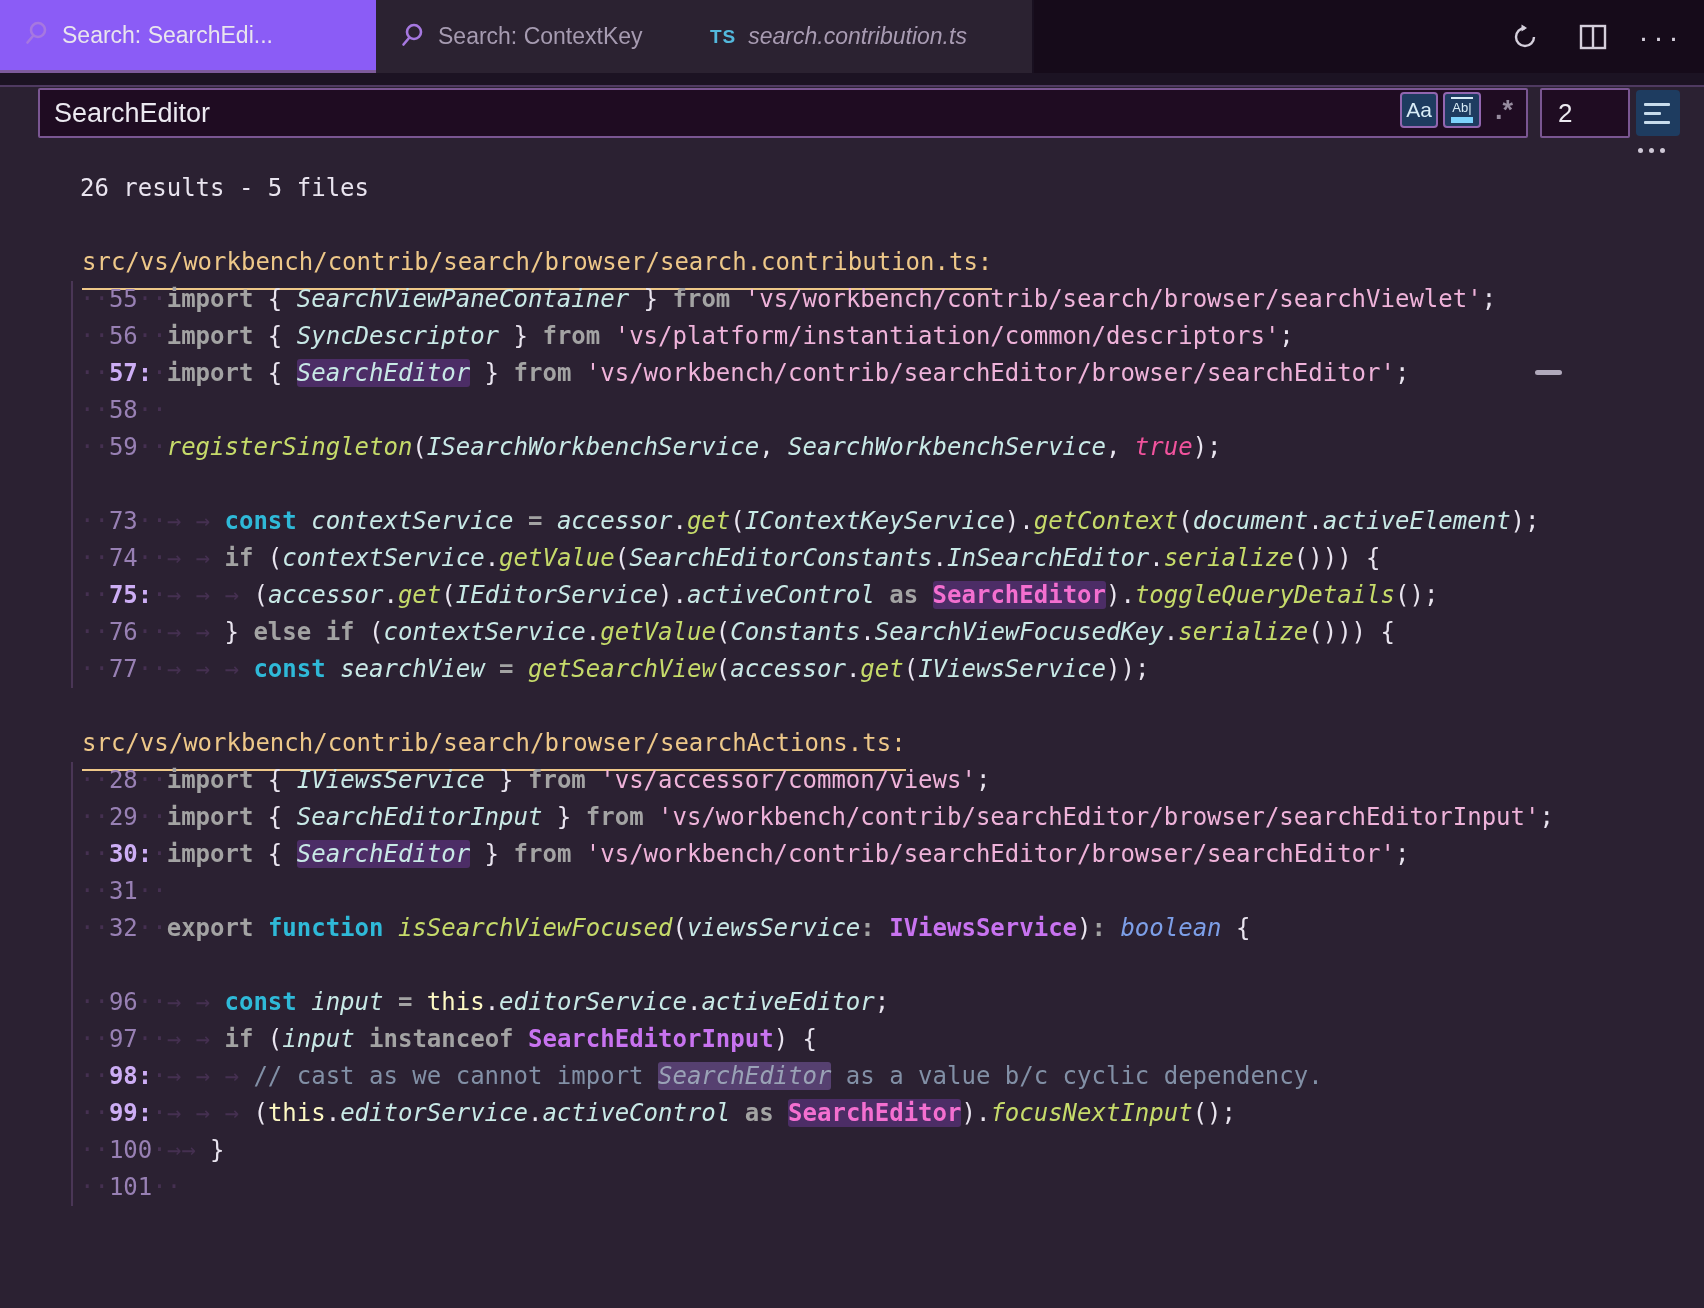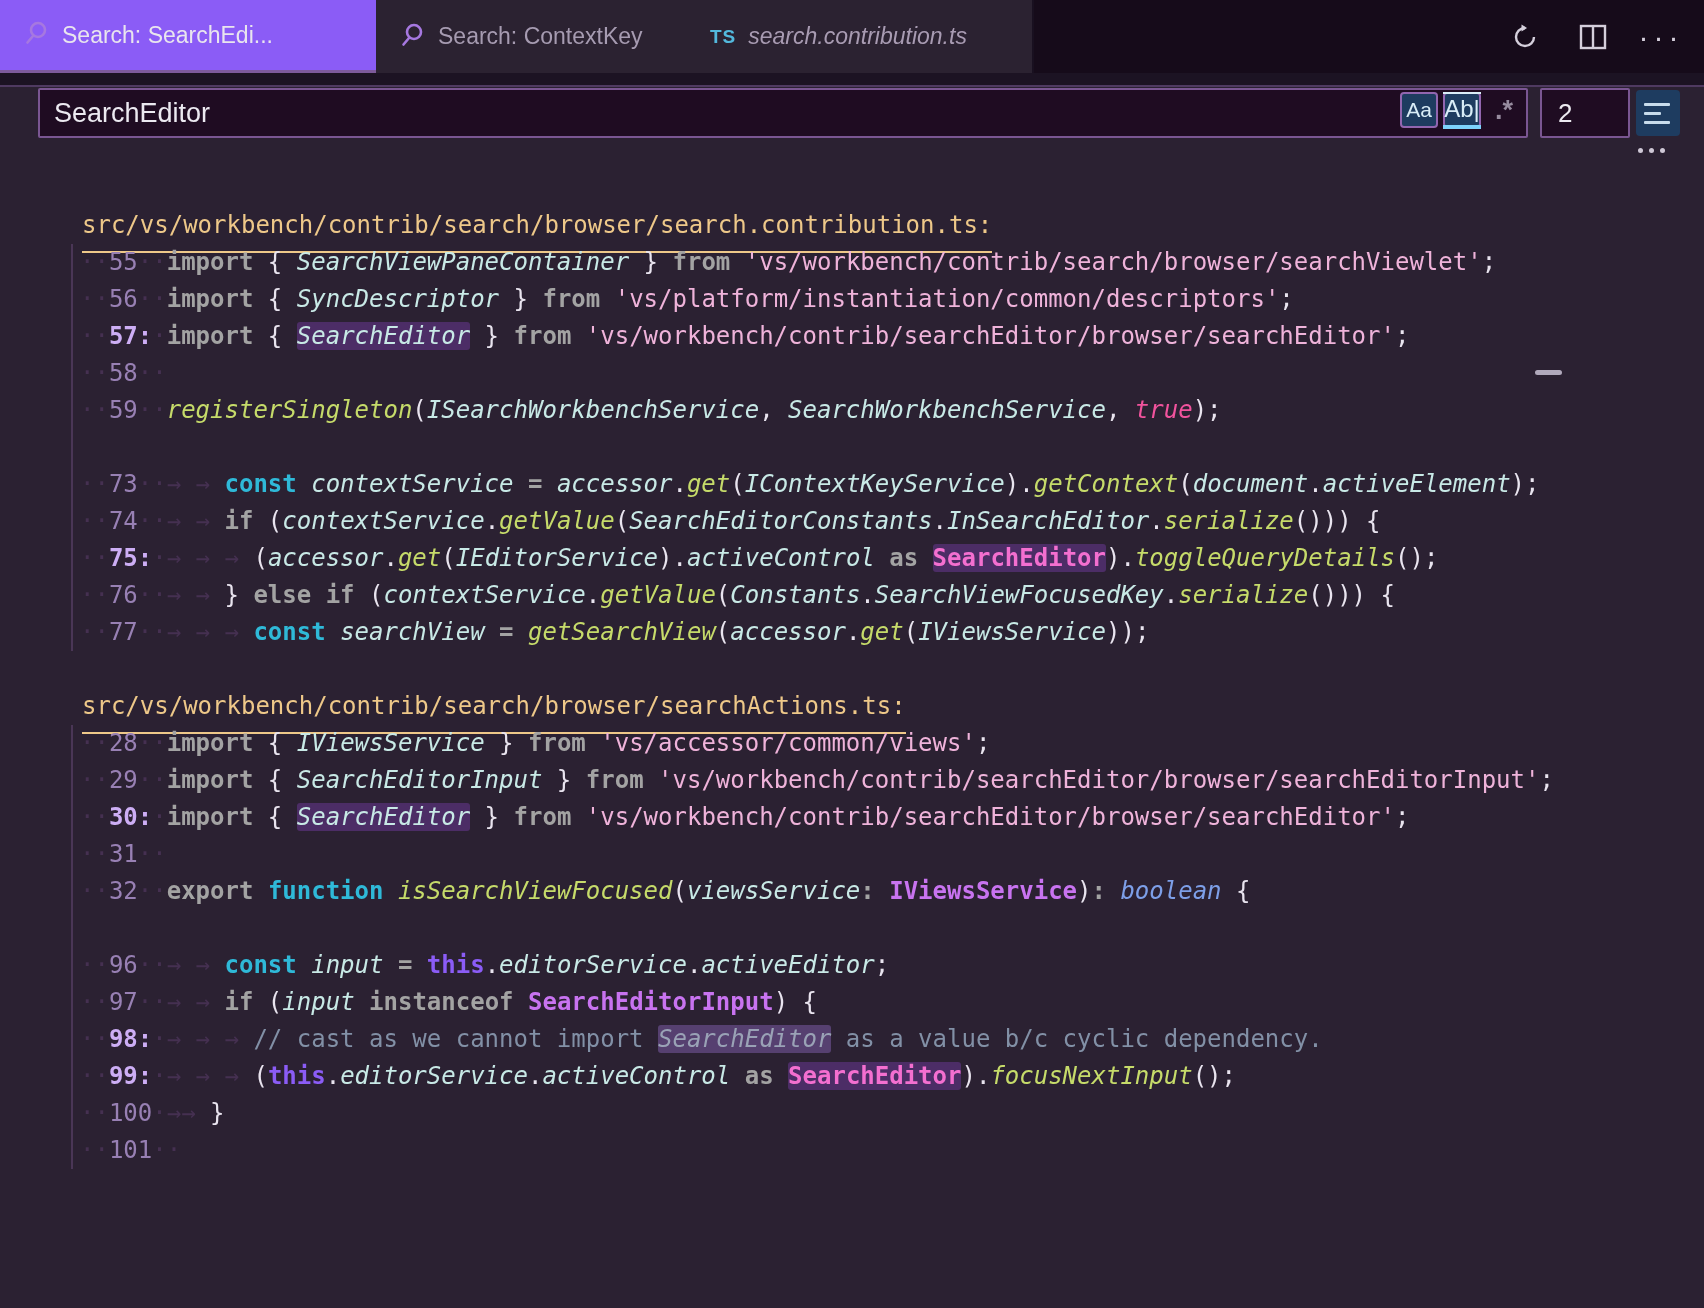--- a/index.html
+++ b/index.html
@@ -33,21 +33,21 @@
     color:#eceaf1;font-size:27px;font-family:"Liberation Sans",sans-serif;
     padding:0 200px 0 14px;outline:none;
   }
   .inp-btn{
     position:absolute;top:5px;height:36px;box-sizing:border-box;border-radius:4px;
     display:flex;align-items:center;justify-content:center;cursor:pointer;
     font-size:21px;color:#d9edf7;
   }
   .btn-case{left:1400px;width:38px;background:#1e3c60;border:2px solid #9266b0;}
   .btn-word{left:1443px;width:38px;background:#1e3c60;border:2px solid #9266b0;}
-  .btn-word .ww{border-top:2px solid #d9edf7;border-bottom:4px solid #7dd3fc;padding:1px 1px 2px 1px;font-size:24px;}
+  .btn-word .ww{border-top:2px solid #d9edf7;border-bottom:6px solid #7dd3fc;padding:1px 1px 2px 1px;font-size:13px;}
   .btn-regex{left:1487px;width:34px;background:transparent;color:#978c9f;font-size:27px;font-weight:bold;}
   .ctx-input{
     position:absolute;left:1540px;top:1px;width:90px;height:50px;box-sizing:border-box;
     background:#1f0c22;border:2px solid #7a5692;border-radius:2px;
     color:#eceaf1;font-size:26px;font-family:"Liberation Sans",sans-serif;padding:0 0 0 16px;outline:none;
   }
   .btn-lines{position:absolute;left:1636px;top:3px;width:44px;height:46px;background:#1e3c60;border-radius:4px;
     display:flex;flex-direction:column;align-items:flex-start;justify-content:center;gap:6px;padding-left:8px;box-sizing:border-box;cursor:pointer;}
   .btn-lines .bar{height:3px;background:#c8dcec;border-radius:1px;}
   .more-under{position:absolute;left:1638px;top:55px;width:40px;height:16px;display:flex;align-items:center;gap:6px;cursor:pointer;}
@@ -68,21 +68,21 @@
   .sg-ln{color:#9880b4}
   .sg-lnm{color:#cdaef5;font-weight:bold}
   .sg-kw{color:#a3a3a3;font-weight:bold}
   .sg-kw2{color:#2fb9d8;font-weight:bold}
   .sg-ty{color:#c8e9e6;font-style:italic}
   .sg-fn{color:#c6db6a;font-style:italic}
   .sg-st{color:#efb3da}
   .sg-pu{color:#e9e4ef}
   .sg-vi{color:#c873f0;font-weight:bold}
   .sg-bo{color:#7d9fe8;font-style:italic}
-  .sg-th{color:#8b5cf6;font-weight:bold}
+  .sg-th{color:#fef9c3;font-weight:normal}
   .sg-tr{color:#f1539d;font-style:italic}
   .sg-cm{color:#8290a6;}
   .sg-mty{color:#c8e9e6;font-style:italic;background:#4c2d66;border-radius:3px}
   .sg-mkw{color:#f46fd0;font-weight:bold;background:#4c2d66;border-radius:3px}
   .sg-mcm{color:#9aa2b6;font-style:italic;background:#564070;border-radius:3px}
   .scroll-dash{position:absolute;left:1535px;top:370px;width:27px;height:5px;background:#b1a9bc;border-radius:3px;cursor:pointer;}
 </style>
 </head>
 <body>
 
@@ -148,20 +148,21 @@
     <span class="bar" style="width:26px"></span>
   </div>
   <div class="more-under">
     <i></i>
       <i></i>
       <i></i>
   </div>
 </div>
 
 <div class="results" id="results">
+  <div class="summary">26 results - 5 files</div>
   <div class="spacer"></div>
   <div id="results-files">
       <div class="file-heading"><span class="hd">src/vs/workbench/contrib/search/browser/search.contribution.ts:</span></div>
       <div class="file-block">
         <div class="code-line"><span class="sg-ws">··</span><span class="sg-ln">55</span><span class="sg-ws">··</span><span class="sg-kw">import</span><span class="sg-pu"> { </span><span class="sg-ty">SearchViewPaneContainer</span><span class="sg-pu"> } </span><span class="sg-kw">from</span><span class="sg-pu"> </span><span class="sg-st">'vs/workbench/contrib/search/browser/searchViewlet'</span><span class="sg-pu">;</span></div>
         <div class="code-line"><span class="sg-ws">··</span><span class="sg-ln">56</span><span class="sg-ws">··</span><span class="sg-kw">import</span><span class="sg-pu"> { </span><span class="sg-ty">SyncDescriptor</span><span class="sg-pu"> } </span><span class="sg-kw">from</span><span class="sg-pu"> </span><span class="sg-st">'vs/platform/instantiation/common/descriptors'</span><span class="sg-pu">;</span></div>
         <div class="code-line"><span class="sg-ws">··</span><span class="sg-lnm">57:</span><span class="sg-ws">·</span><span class="sg-kw">import</span><span class="sg-pu"> { </span><span class="sg-mty">SearchEditor</span><span class="sg-pu"> } </span><span class="sg-kw">from</span><span class="sg-pu"> </span><span class="sg-st">'vs/workbench/contrib/searchEditor/browser/searchEditor'</span><span class="sg-pu">;</span></div>
         <div class="code-line"><span class="sg-ws">··</span><span class="sg-ln">58</span><span class="sg-ws">··</span></div>
         <div class="code-line"><span class="sg-ws">··</span><span class="sg-ln">59</span><span class="sg-ws">··</span><span class="sg-fn">registerSingleton</span><span class="sg-pu">(</span><span class="sg-ty">ISearchWorkbenchService</span><span class="sg-pu">, </span><span class="sg-ty">SearchWorkbenchService</span><span class="sg-pu">, </span><span class="sg-tr">true</span><span class="sg-pu">);</span></div>
         <div class="code-line"></div>

